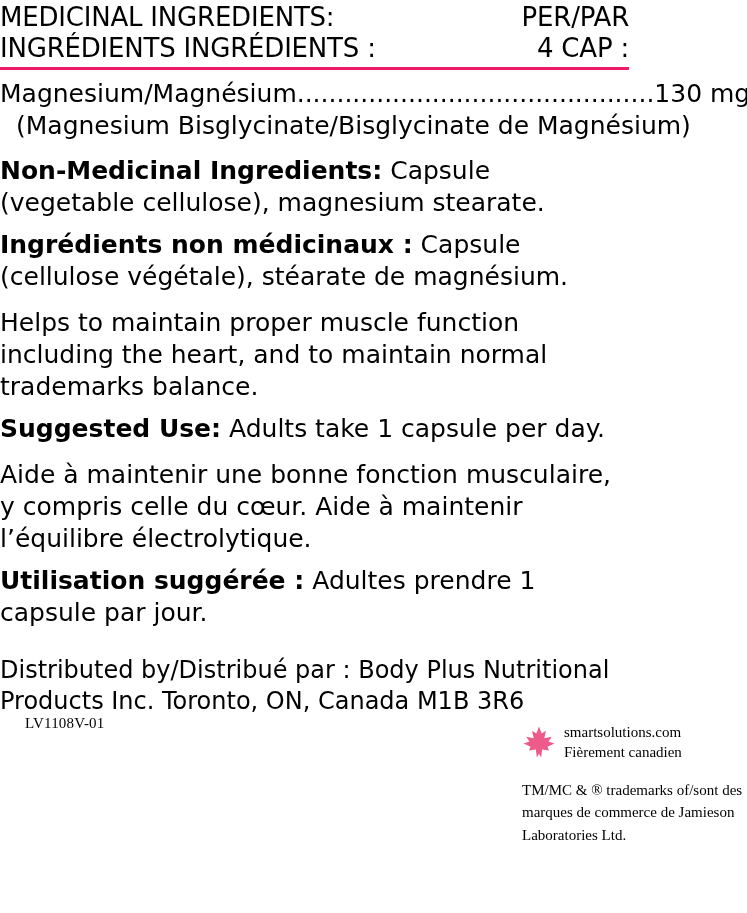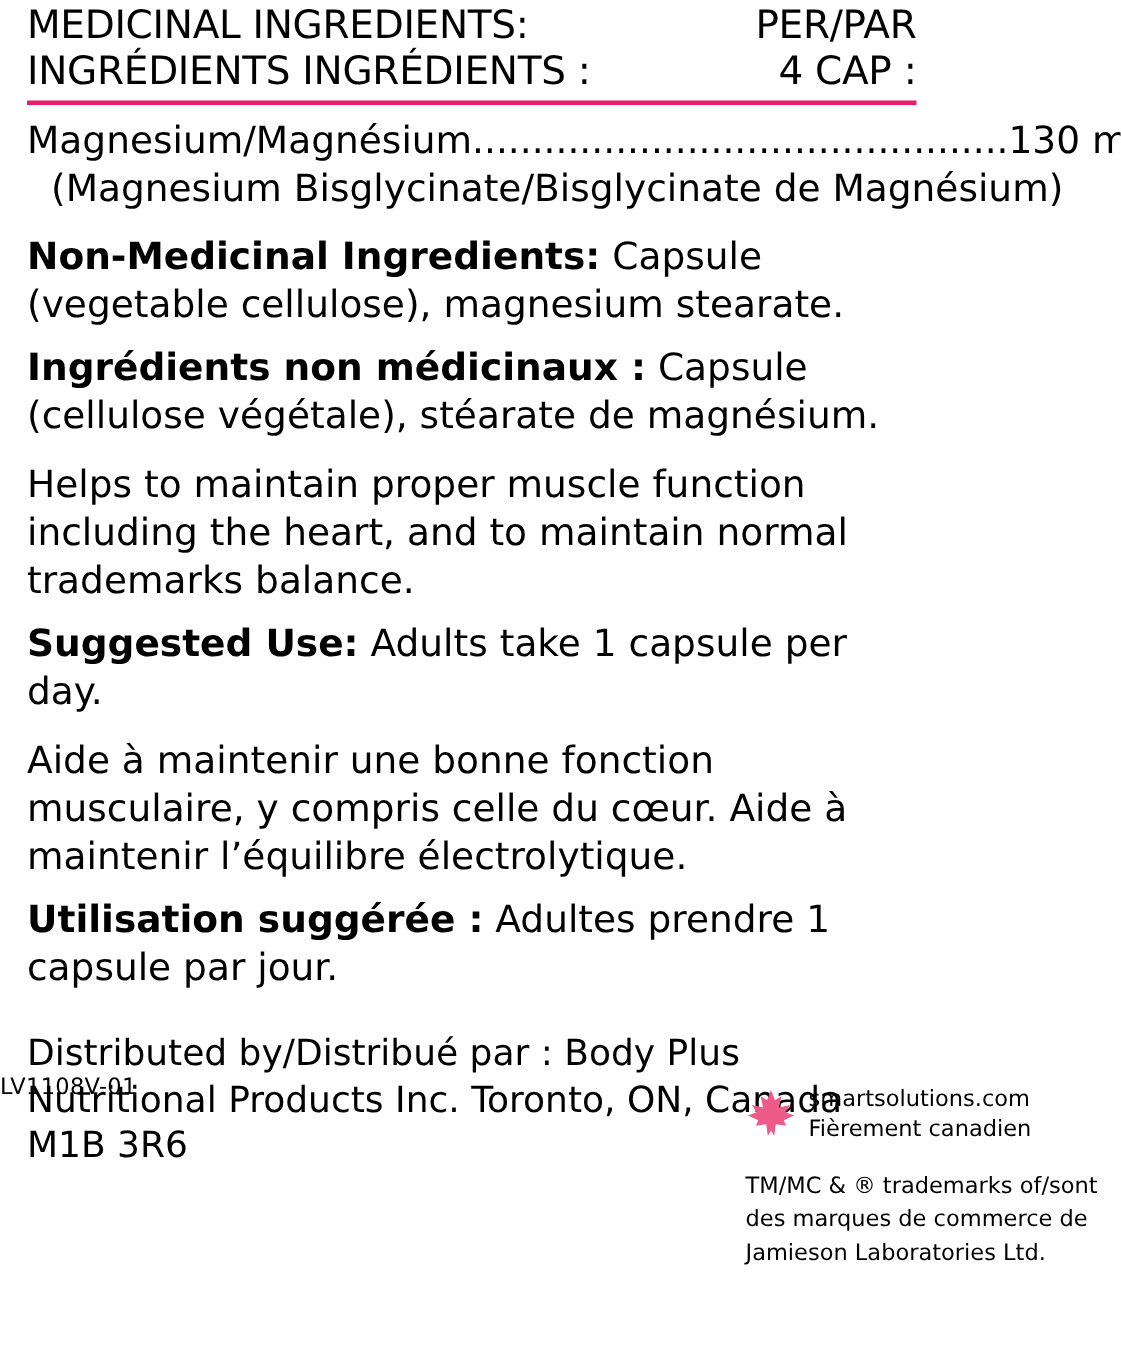--- a/index.html
+++ b/index.html
@@ -12,21 +12,21 @@
     height: 913px;
     font-family: "DejaVu Sans", "Liberation Sans", sans-serif;
     color: #000000;
     overflow: hidden;
   }
   .label {
     position: relative;
     width: 629px;
     height: 913px;
     box-sizing: border-box;
-    padding: 0 18px;
+    padding: 0 0;
   }
 
   
   .header-row {
     display: flex;
     justify-content: space-between;
     align-items: baseline;
     font-size: 26px;
     letter-spacing: -0.2px;
     line-height: 1.18;
@@ -66,23 +66,24 @@
 
   .dist {
     font-size: 24px;
     line-height: 1.28;
     margin-top: 26px;
   }
 
   
   .footer {
     position: absolute;
-    left: 0;
+    left: 25px;
     right: 8px;
     top: 715px;
+    font-family: Liberation Serif, serif;
   }
   .lotcode {
     font-size: 15px;
     letter-spacing: 0.2px;
   }
   .footer-right {
     position: absolute;
     left: 497px;
     top: 8px;
     width: 250px;

